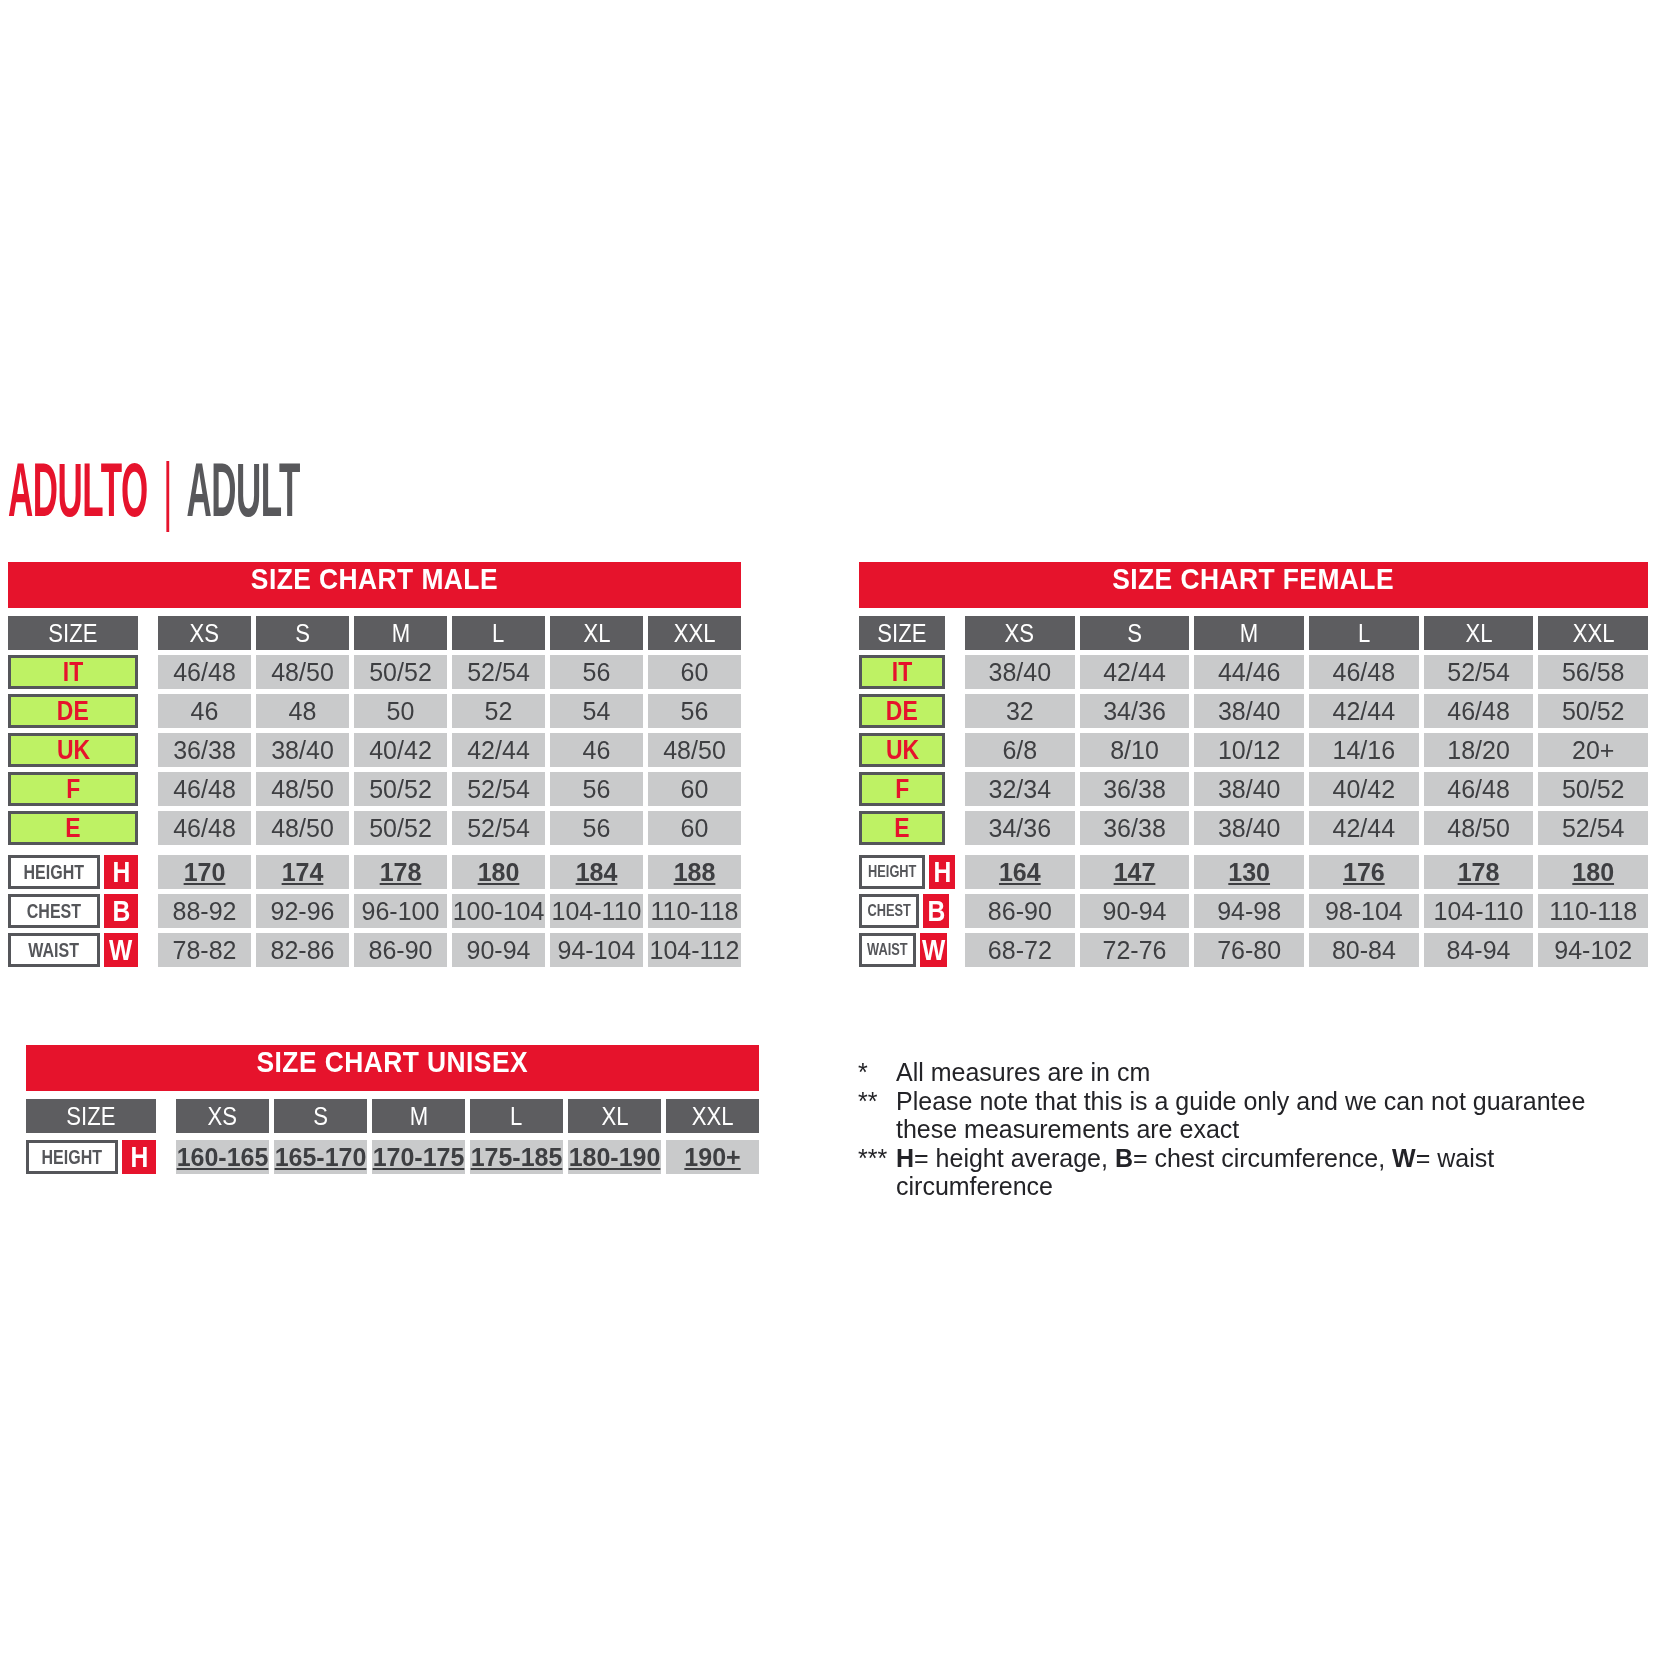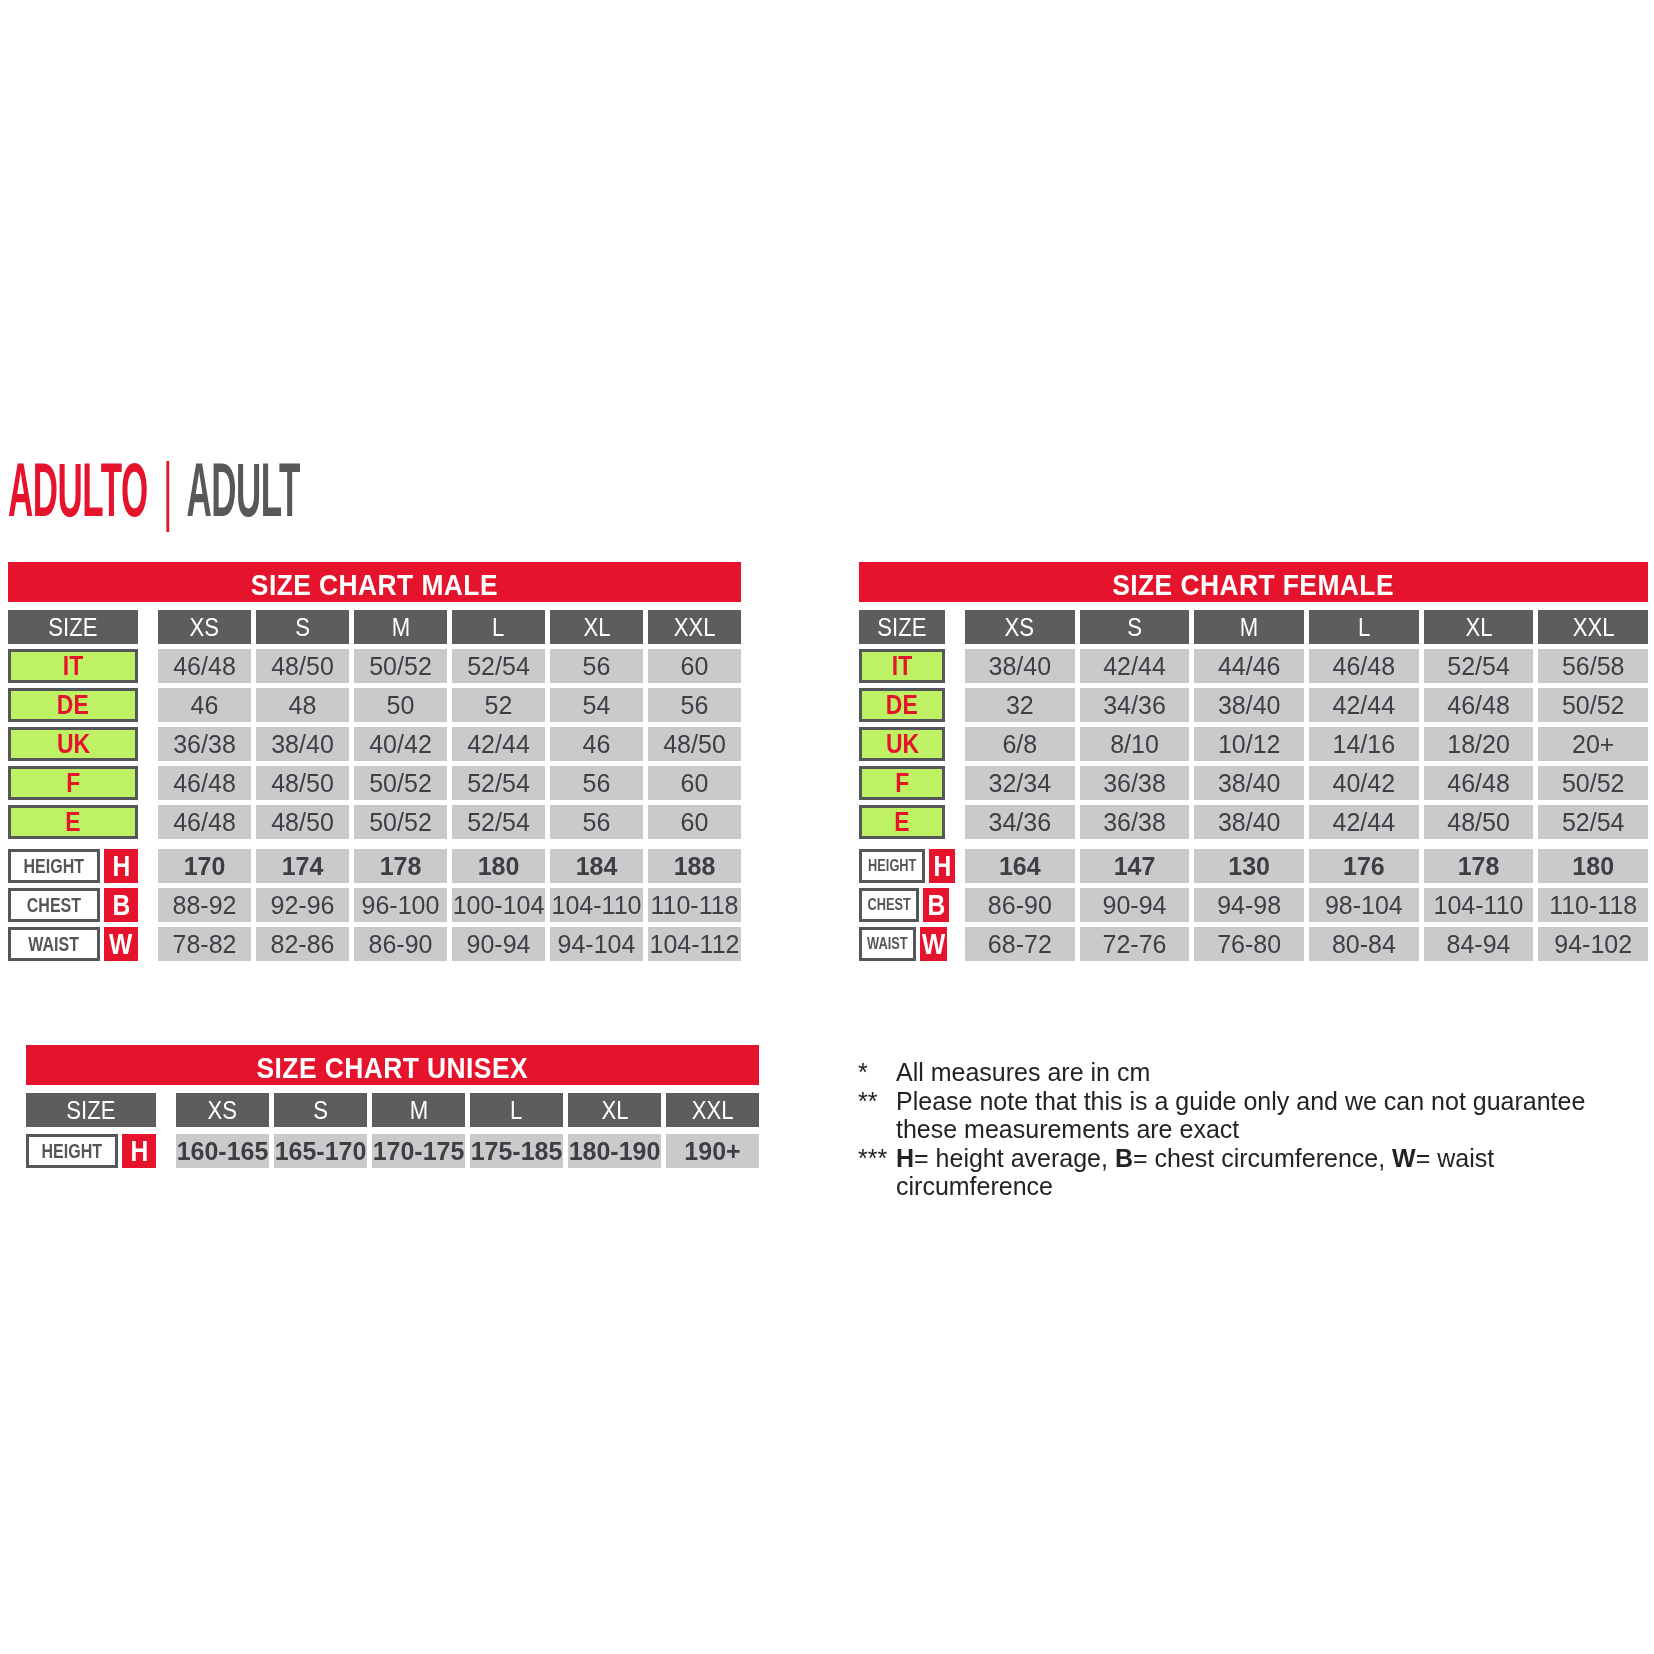--- a/index.html
+++ b/index.html
@@ -25,36 +25,36 @@
   .page-title .t-red{color:var(--red);}
   .page-title .t-sep{color:var(--red);font-weight:400;padding:0 14px;}
   .page-title .t-gray{color:#58585b;}
 
   
   .size-table{position:absolute;top:562px;}
   .table-male{left:8px;width:733px;}
   .table-female{left:859px;width:789px;}
   .table-unisex{left:26px;width:733px;top:1045px;}
 
-  .bar{height:40px;background:var(--red);display:flex;align-items:flex-end;justify-content:center;margin-bottom:8px;}
+  .bar{height:46px;background:var(--red);display:flex;align-items:flex-start;justify-content:center;margin-bottom:8px;}
   .bar-text{color:#fff;font-weight:bold;font-size:30px;transform:scaleX(0.88);white-space:nowrap;letter-spacing:0.5px;}
 
   .t-row{display:flex;gap:5px;height:34px;margin-bottom:5px;}
   .cell{display:flex;align-items:center;justify-content:center;}
   .label-cell{flex:0 0 auto;margin-right:15px;}
   .table-male .label-cell,.table-unisex .label-cell{width:130px;}
   .table-female .label-cell{width:86px;}
   .val{flex:1 1 0;}
 
   .head{background:var(--dark);color:#fff;font-size:26px;}
   .cond{transform:scaleX(0.85);white-space:nowrap;display:inline-block;}
 
   .country{background:#bef264;border:3px solid var(--labelgray);color:var(--red);font-weight:bold;font-size:27px;}
   .data{background:var(--cellbg);color:var(--celltext);font-size:25px;}
-  .data.b{font-weight:bold;}
+  .data.b{font-weight:bold;text-decoration:underline;}
 
   .measure-group{margin-top:10px;}
   .table-unisex .measure-group{margin-top:7px;}
   .m-wrap{display:flex;gap:4px;background:transparent;}
   .m-label{background:#fff;border:3px solid var(--labelgray);color:var(--labelgray);font-weight:bold;}
   .table-male .m-label,.table-unisex .m-label{flex:0 0 92px;font-size:20px;}
   .table-female .m-label{flex:0 0 56px;font-size:16px;}
   .m-label .cond{transform:scaleX(0.8);}
   .m-letter{background:var(--red);color:#fff;font-weight:bold;font-size:29px;}
   .table-male .m-letter,.table-unisex .m-letter{flex:0 0 34px;}

